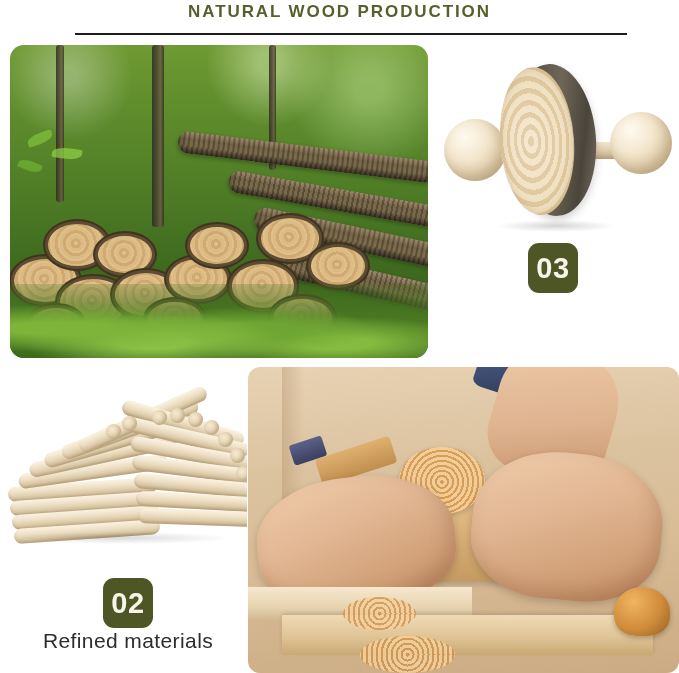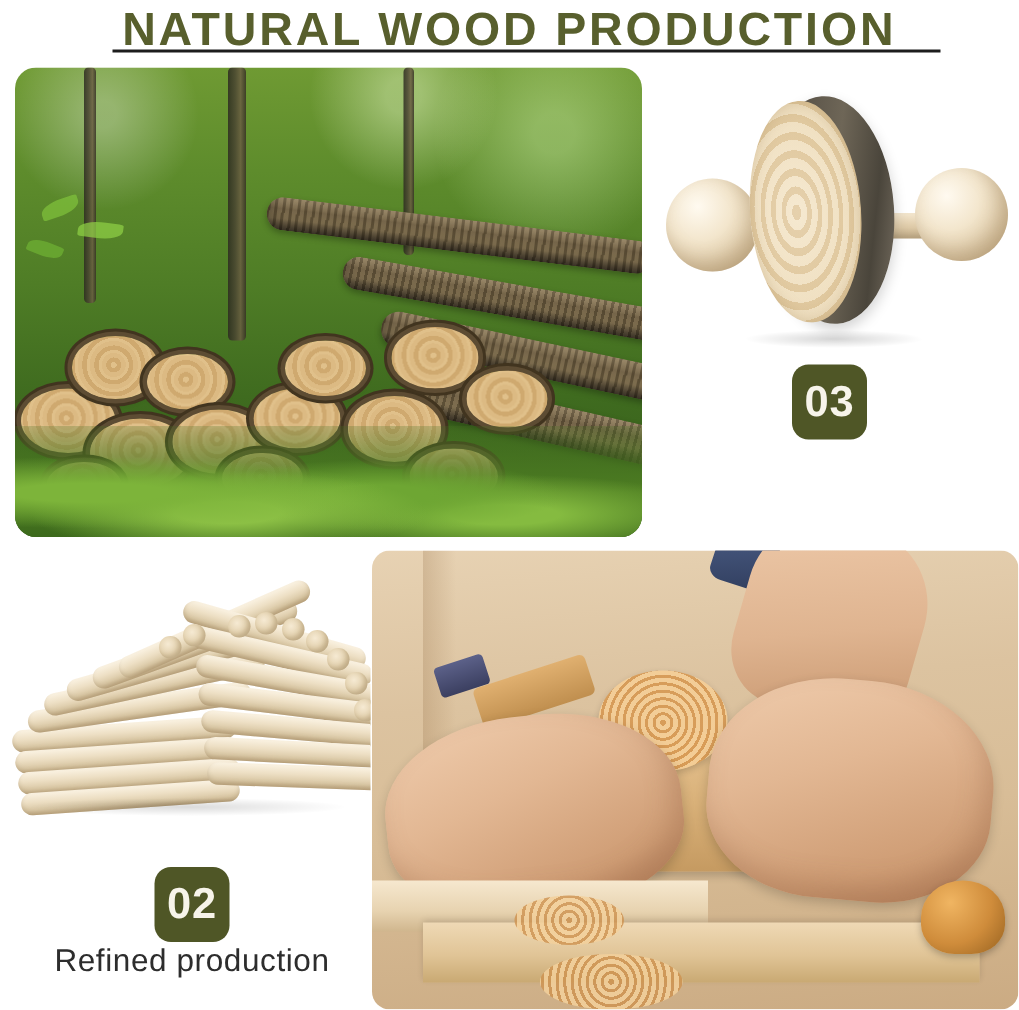--- a/index.html
+++ b/index.html
@@ -14,21 +14,21 @@
 
   
   .header{
     position:absolute;left:0;top:0;width:679px;height:40px;
   }
   .title{
     position:absolute;left:0;top:2px;width:679px;
     text-align:center;
     font-family:"Liberation Sans", sans-serif;
     font-weight:bold;
-    font-size:31px;
+    font-size:17px;
     letter-spacing:1.9px;
     color:#585f2d;
     white-space:nowrap;
   }
   .title-rule{
     position:absolute;left:75px;top:33px;width:552px;height:2px;
     background:#1d1d1d;
   }
 
   
@@ -340,15 +340,15 @@
     <div class="knob"></div>
   </div>
 
   <div class="badge badge-01">
     <span>03</span>
   </div>
 
   <div class="badge badge-02">
     <span>02</span>
   </div>
-  <div class="caption caption-02">Refined production</div>
+  <div class="caption caption-02">Refined materials</div>
 
 </div>
 
 </body></html>

